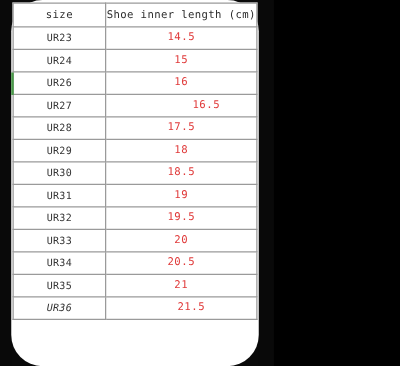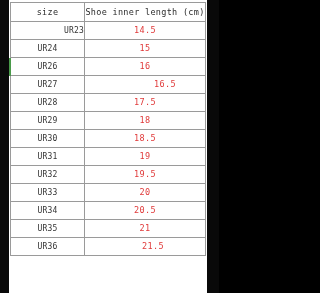--- a/index.html
+++ b/index.html
@@ -33,20 +33,21 @@
   .gutter-right { right: 0; width: 12px; }
 
   
   .sheet {
     position: absolute;
     left: 9px;
     top: 0;
     width: 198px;
     height: 293px;
     background: #ffffff;
+    border-radius: 25px;
   }
 
   table.size-chart {
     position: absolute;
     left: 1px;
     top: 2px;
     width: 195px;
     border-collapse: collapse;
     table-layout: fixed;
     background: #ffffff;
@@ -114,21 +115,21 @@
         <col class="col-value">
       </colgroup>
       <thead>
         <tr>
           <th style="color: rgb(43, 43, 43); border-color: rgb(154, 154, 154);">size</th>
           <th style="color: rgb(43, 43, 43); border-color: rgb(154, 154, 154);">Shoe inner length (cm)</th>
         </tr>
       </thead>
       <tbody id="table-body">
           <tr>
-            <td class="size-cell" style="color: rgb(51, 51, 51); border-color: rgb(154, 154, 154); text-align: right;">UR23</td>
+            <td class="size-cell" style="color: rgb(51, 51, 51); border-color: rgb(154, 154, 154);">UR23</td>
             <td class="value-cell" style="color: rgb(224, 58, 58); border-color: rgb(154, 154, 154);">14.5</td>
           </tr>
           <tr>
             <td class="size-cell" style="color: rgb(51, 51, 51); border-color: rgb(154, 154, 154); margin-top: 45px;">UR24</td>
             <td class="value-cell" style="color: rgb(224, 58, 58); border-color: rgb(154, 154, 154);">15</td>
           </tr>
           <tr>
             <td class="size-cell" style="color: rgb(51, 51, 51); border-color: rgb(154, 154, 154);">UR26</td>
             <td class="value-cell" style="color: rgb(224, 58, 58); border-color: rgb(154, 154, 154);">16</td>
           </tr>
@@ -162,21 +163,21 @@
           </tr>
           <tr>
             <td class="size-cell" style="color: rgb(51, 51, 51); border-color: rgb(154, 154, 154);">UR34</td>
             <td class="value-cell" style="color: rgb(224, 58, 58); border-color: rgb(154, 154, 154);">20.5</td>
           </tr>
           <tr>
             <td class="size-cell" style="color: rgb(51, 51, 51); border-color: rgb(154, 154, 154);">UR35</td>
             <td class="value-cell" style="color: rgb(224, 58, 58); border-color: rgb(154, 154, 154);">21</td>
           </tr>
           <tr>
-            <td class="size-cell" style="color: rgb(51, 51, 51); border-color: rgb(154, 154, 154);">UR36</td>
+            <td class="size-cell" style="color: rgb(51, 51, 51); border-color: rgb(154, 154, 154); font-style: italic;">UR36</td>
             <td class="value-cell" style="color: rgb(224, 58, 58); border-color: rgb(154, 154, 154); padding-left: 16px;">21.5</td>
           </tr>
         </tbody>
     </table>
 
     <div class="row-marker" id="row-marker" style="background: rgb(74, 154, 74); top: 57.5px; height: 18px; left: 0px;"></div>
   </div>
 
 </div>
 

